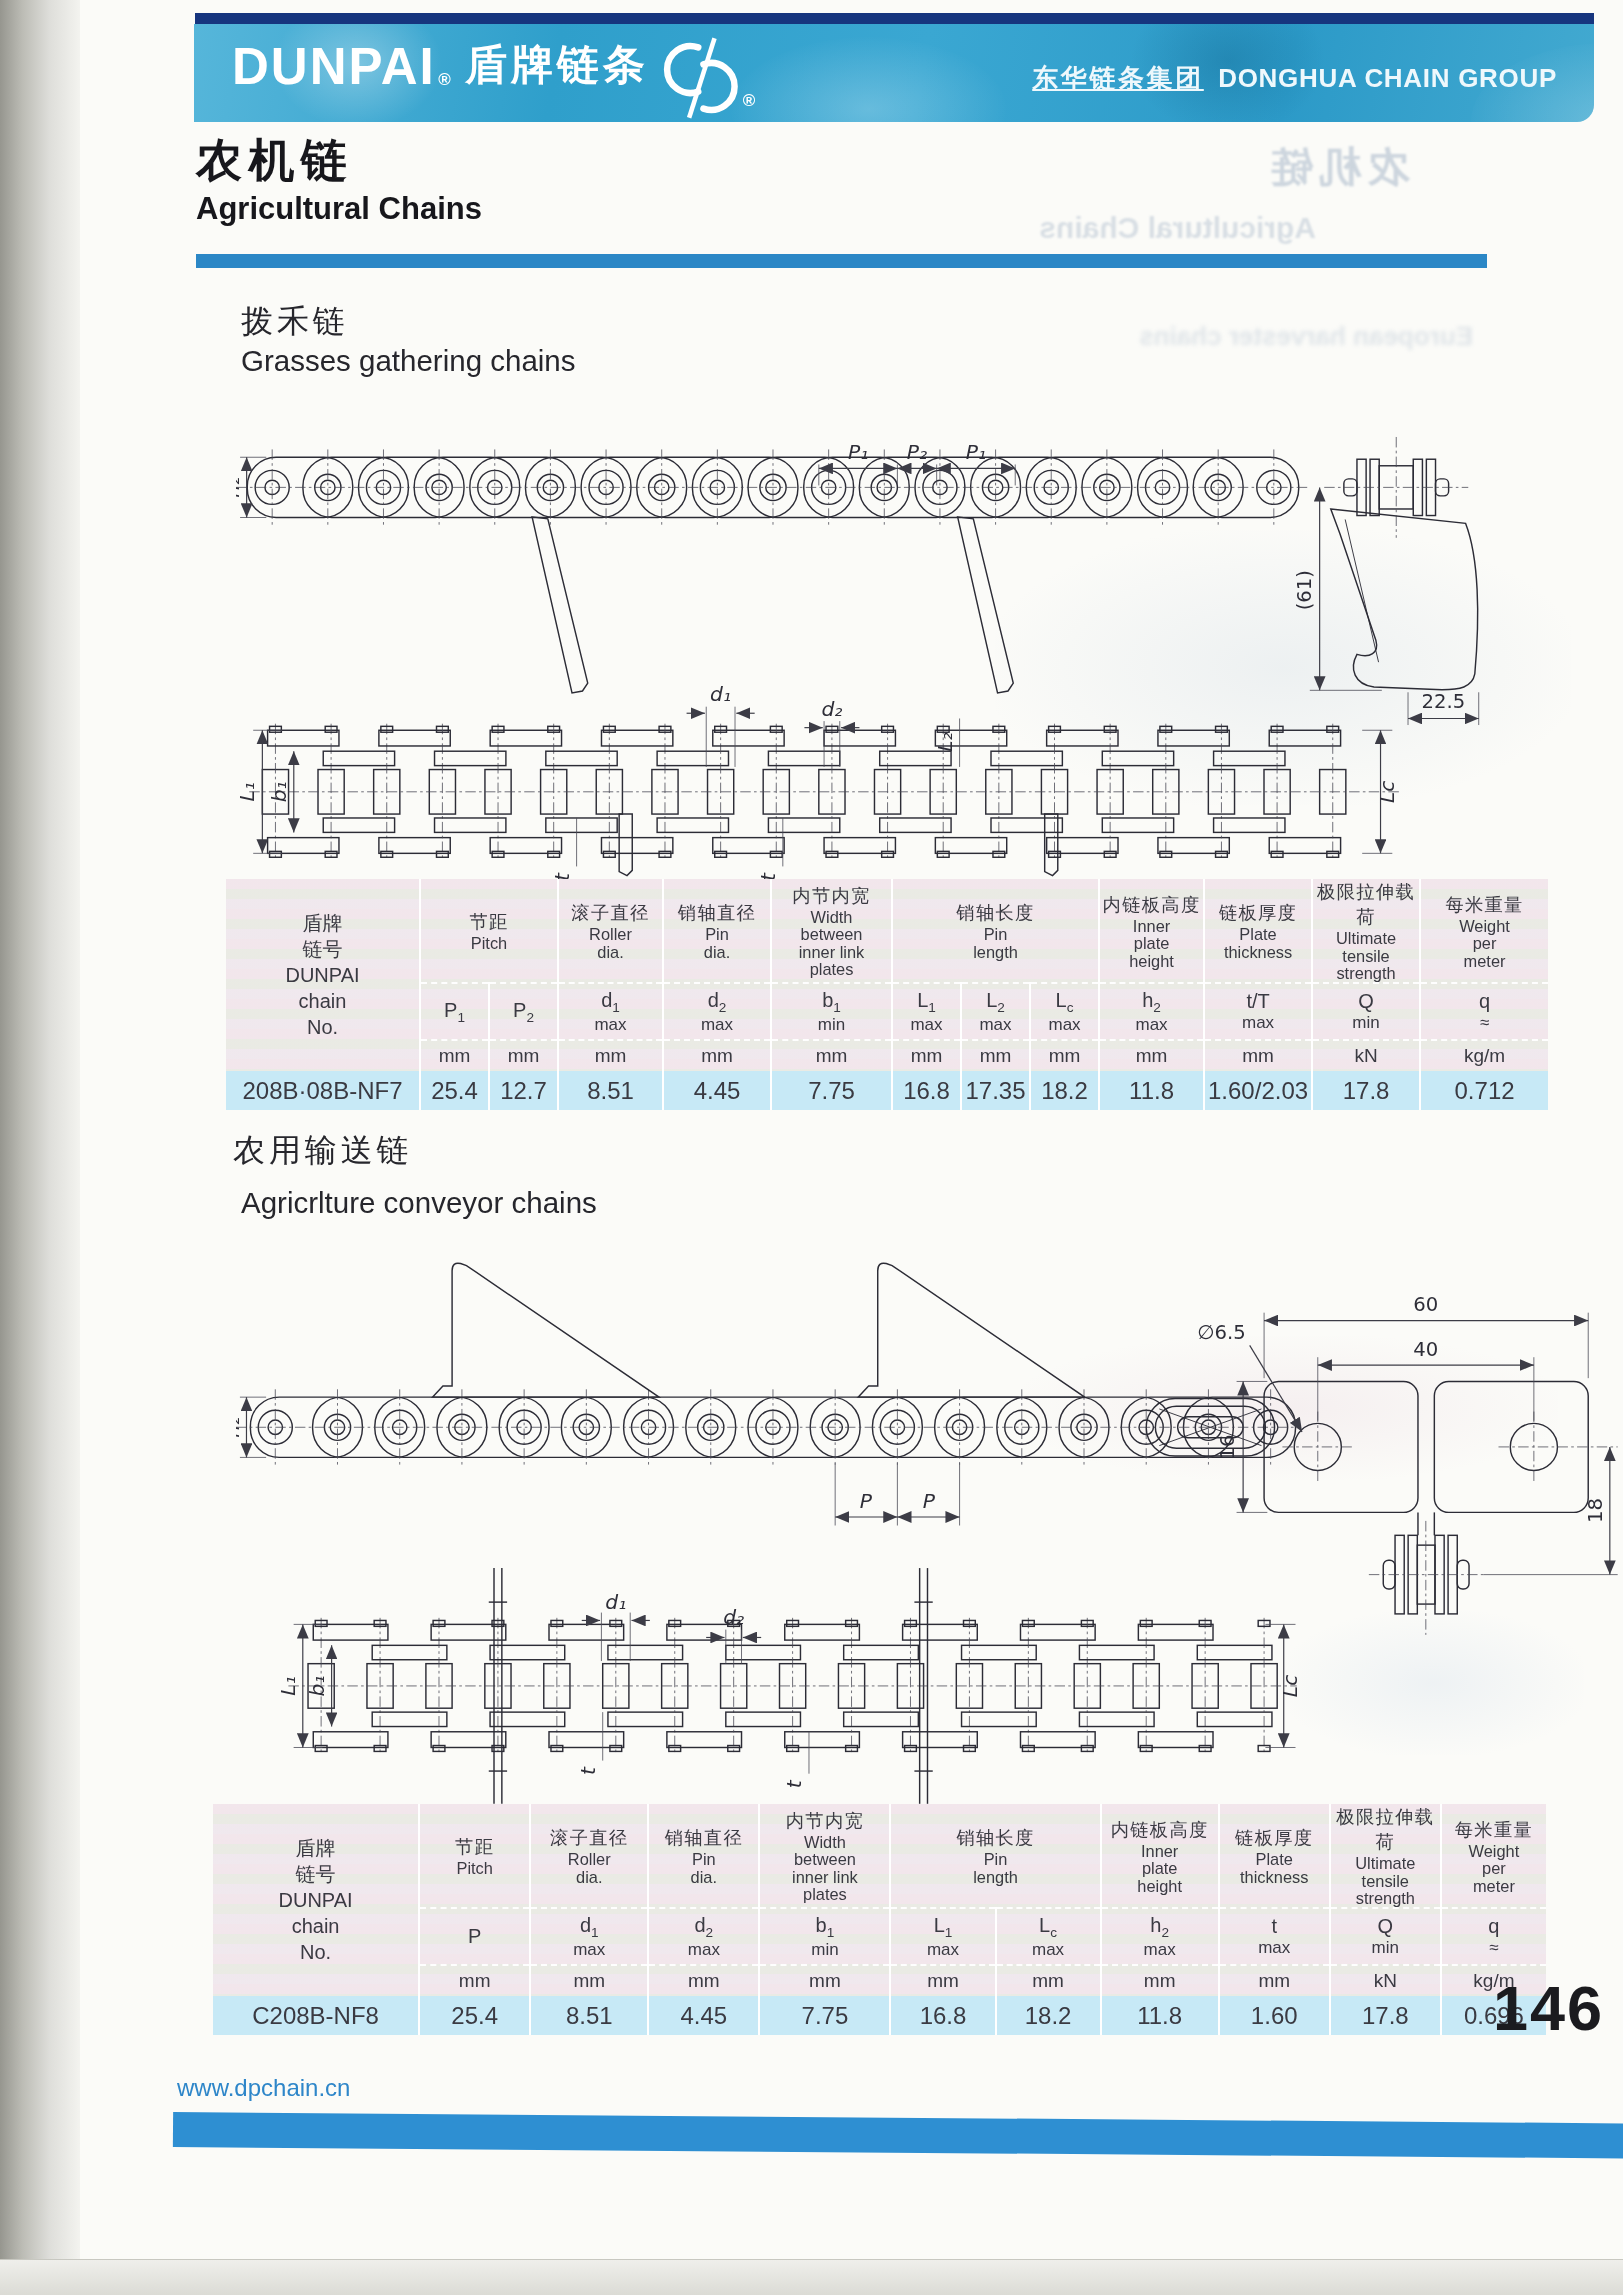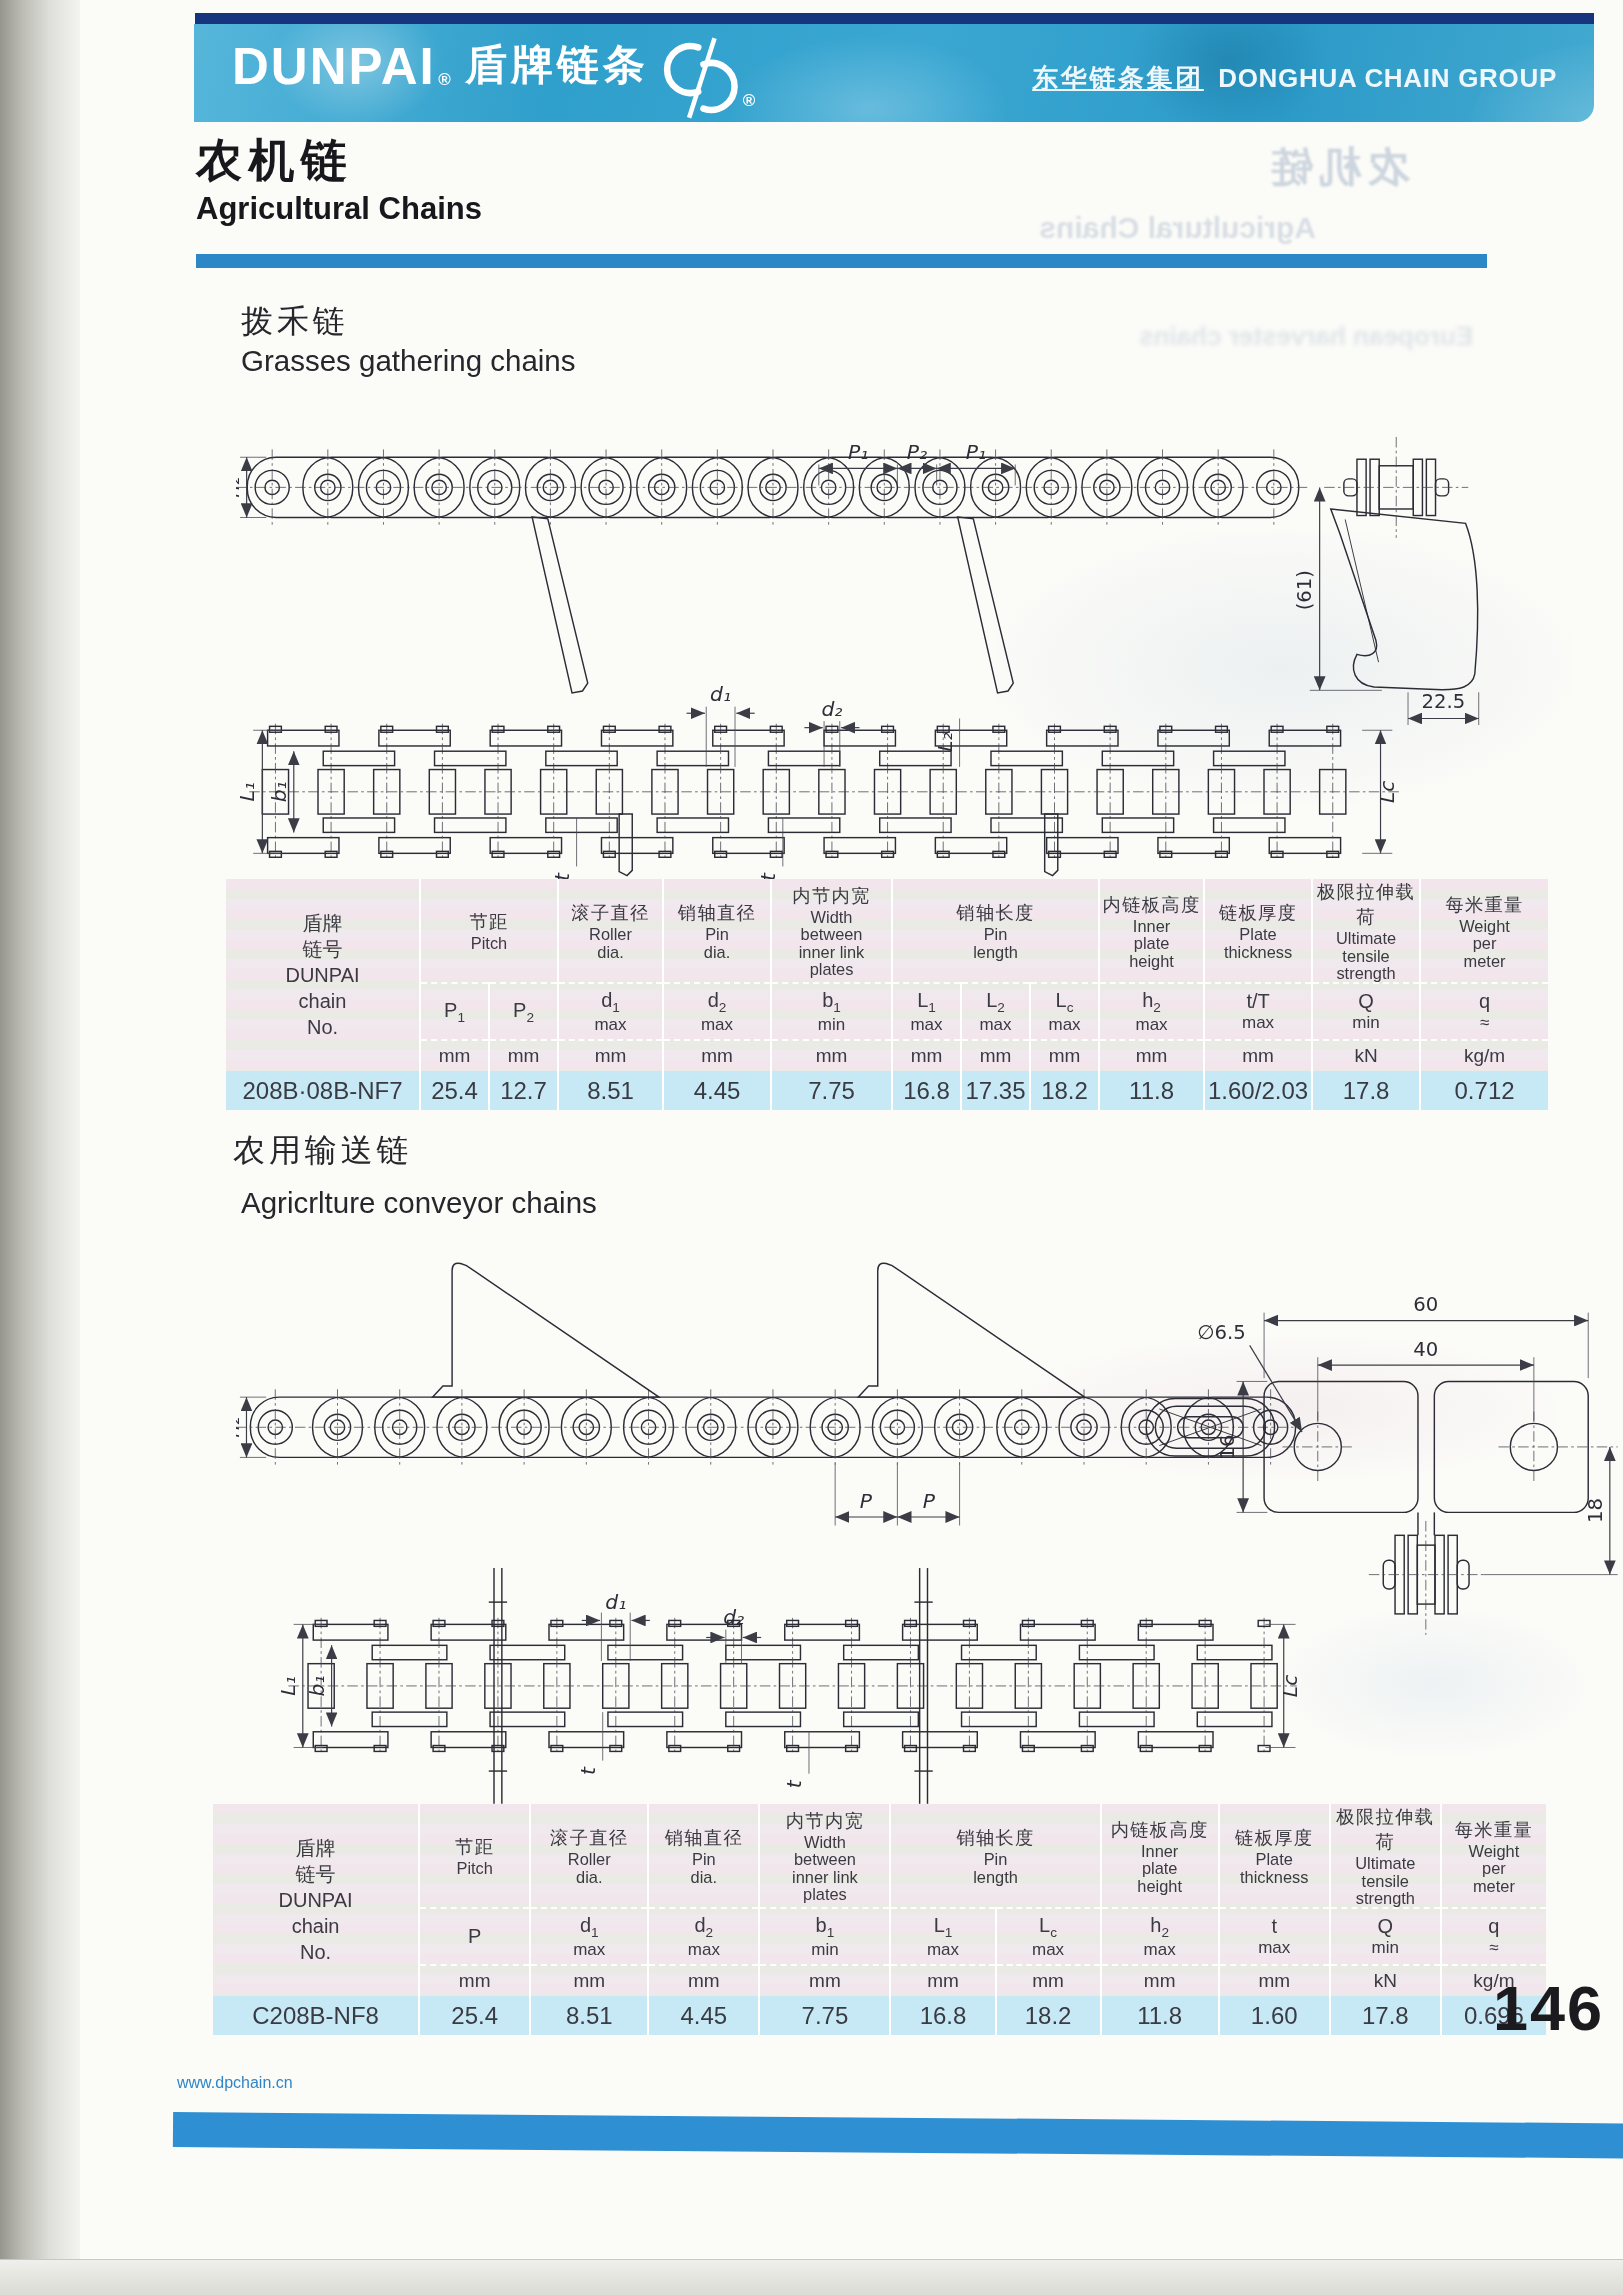--- a/index.html
+++ b/index.html
@@ -69,21 +69,21 @@
   .spec tr.unitrow td{height:30px;font-size:19px;}
   .spec tr.datarow td{height:39px;font-size:24px;background:#c7e9f6;}
   .spec td.corner{font-size:20px;line-height:1.3;}
   .spec .cn{font-size:18.3px;letter-spacing:1.3px;}
   .spec .en{font-size:16.4px;line-height:1.06;margin-top:1.3px;}
   .spec .sym{font-size:20px;}
   .spec sub{font-size:68%;}
   .spec .note{font-size:17px;}
   .spec td.chainno{font-size:19px;}
   
-  .footer-url{position:absolute;left:177px;top:2074px;font-size:16px;color:#2e86c9;}
+  .footer-url{position:absolute;left:177px;top:2074px;font-size:24px;color:#2e86c9;}
   .footer-bar{position:absolute;left:173px;top:2112px;width:1451px;height:35px;background:#2e8fd2;
     transform:rotate(0.45deg);transform-origin:left center;}
   .page-num{position:absolute;left:1477px;top:1972px;font-size:63px;font-weight:600;letter-spacing:2px;color:#1b1b1f;margin-left:16px;}
 </style>
 </head>
 <body>
 
 <div id="page">
 
   <div class="scan-left"></div>

